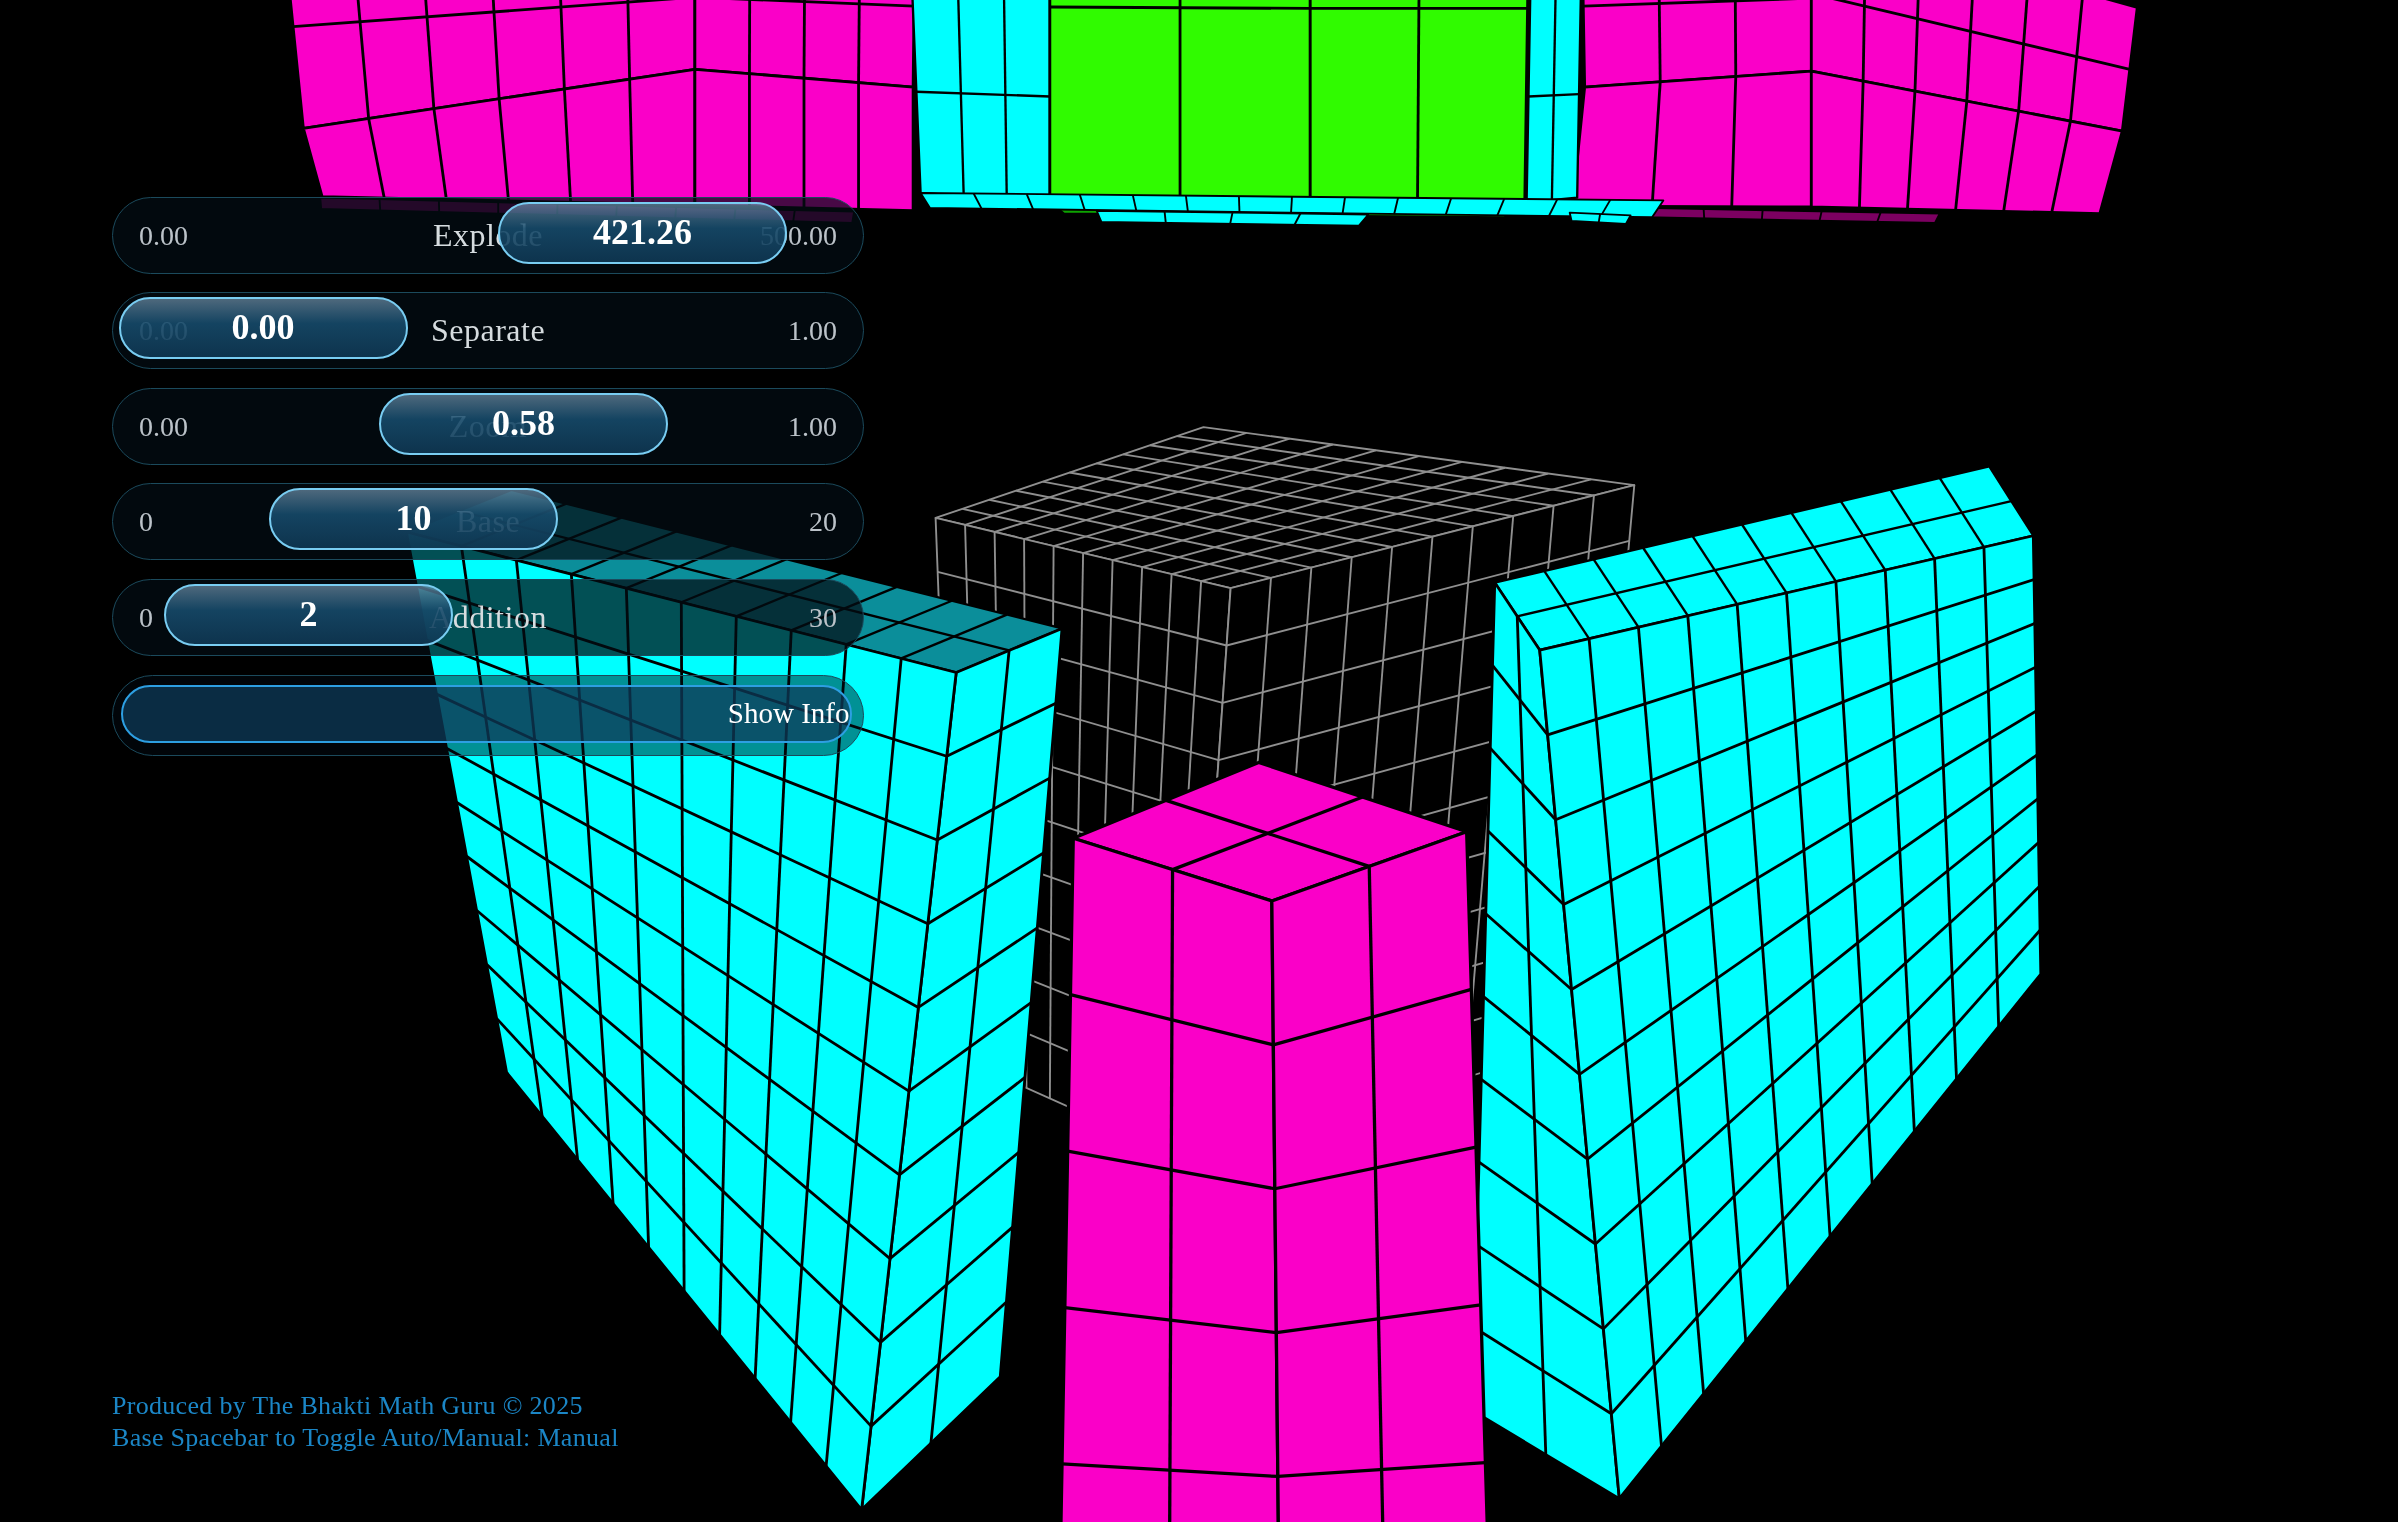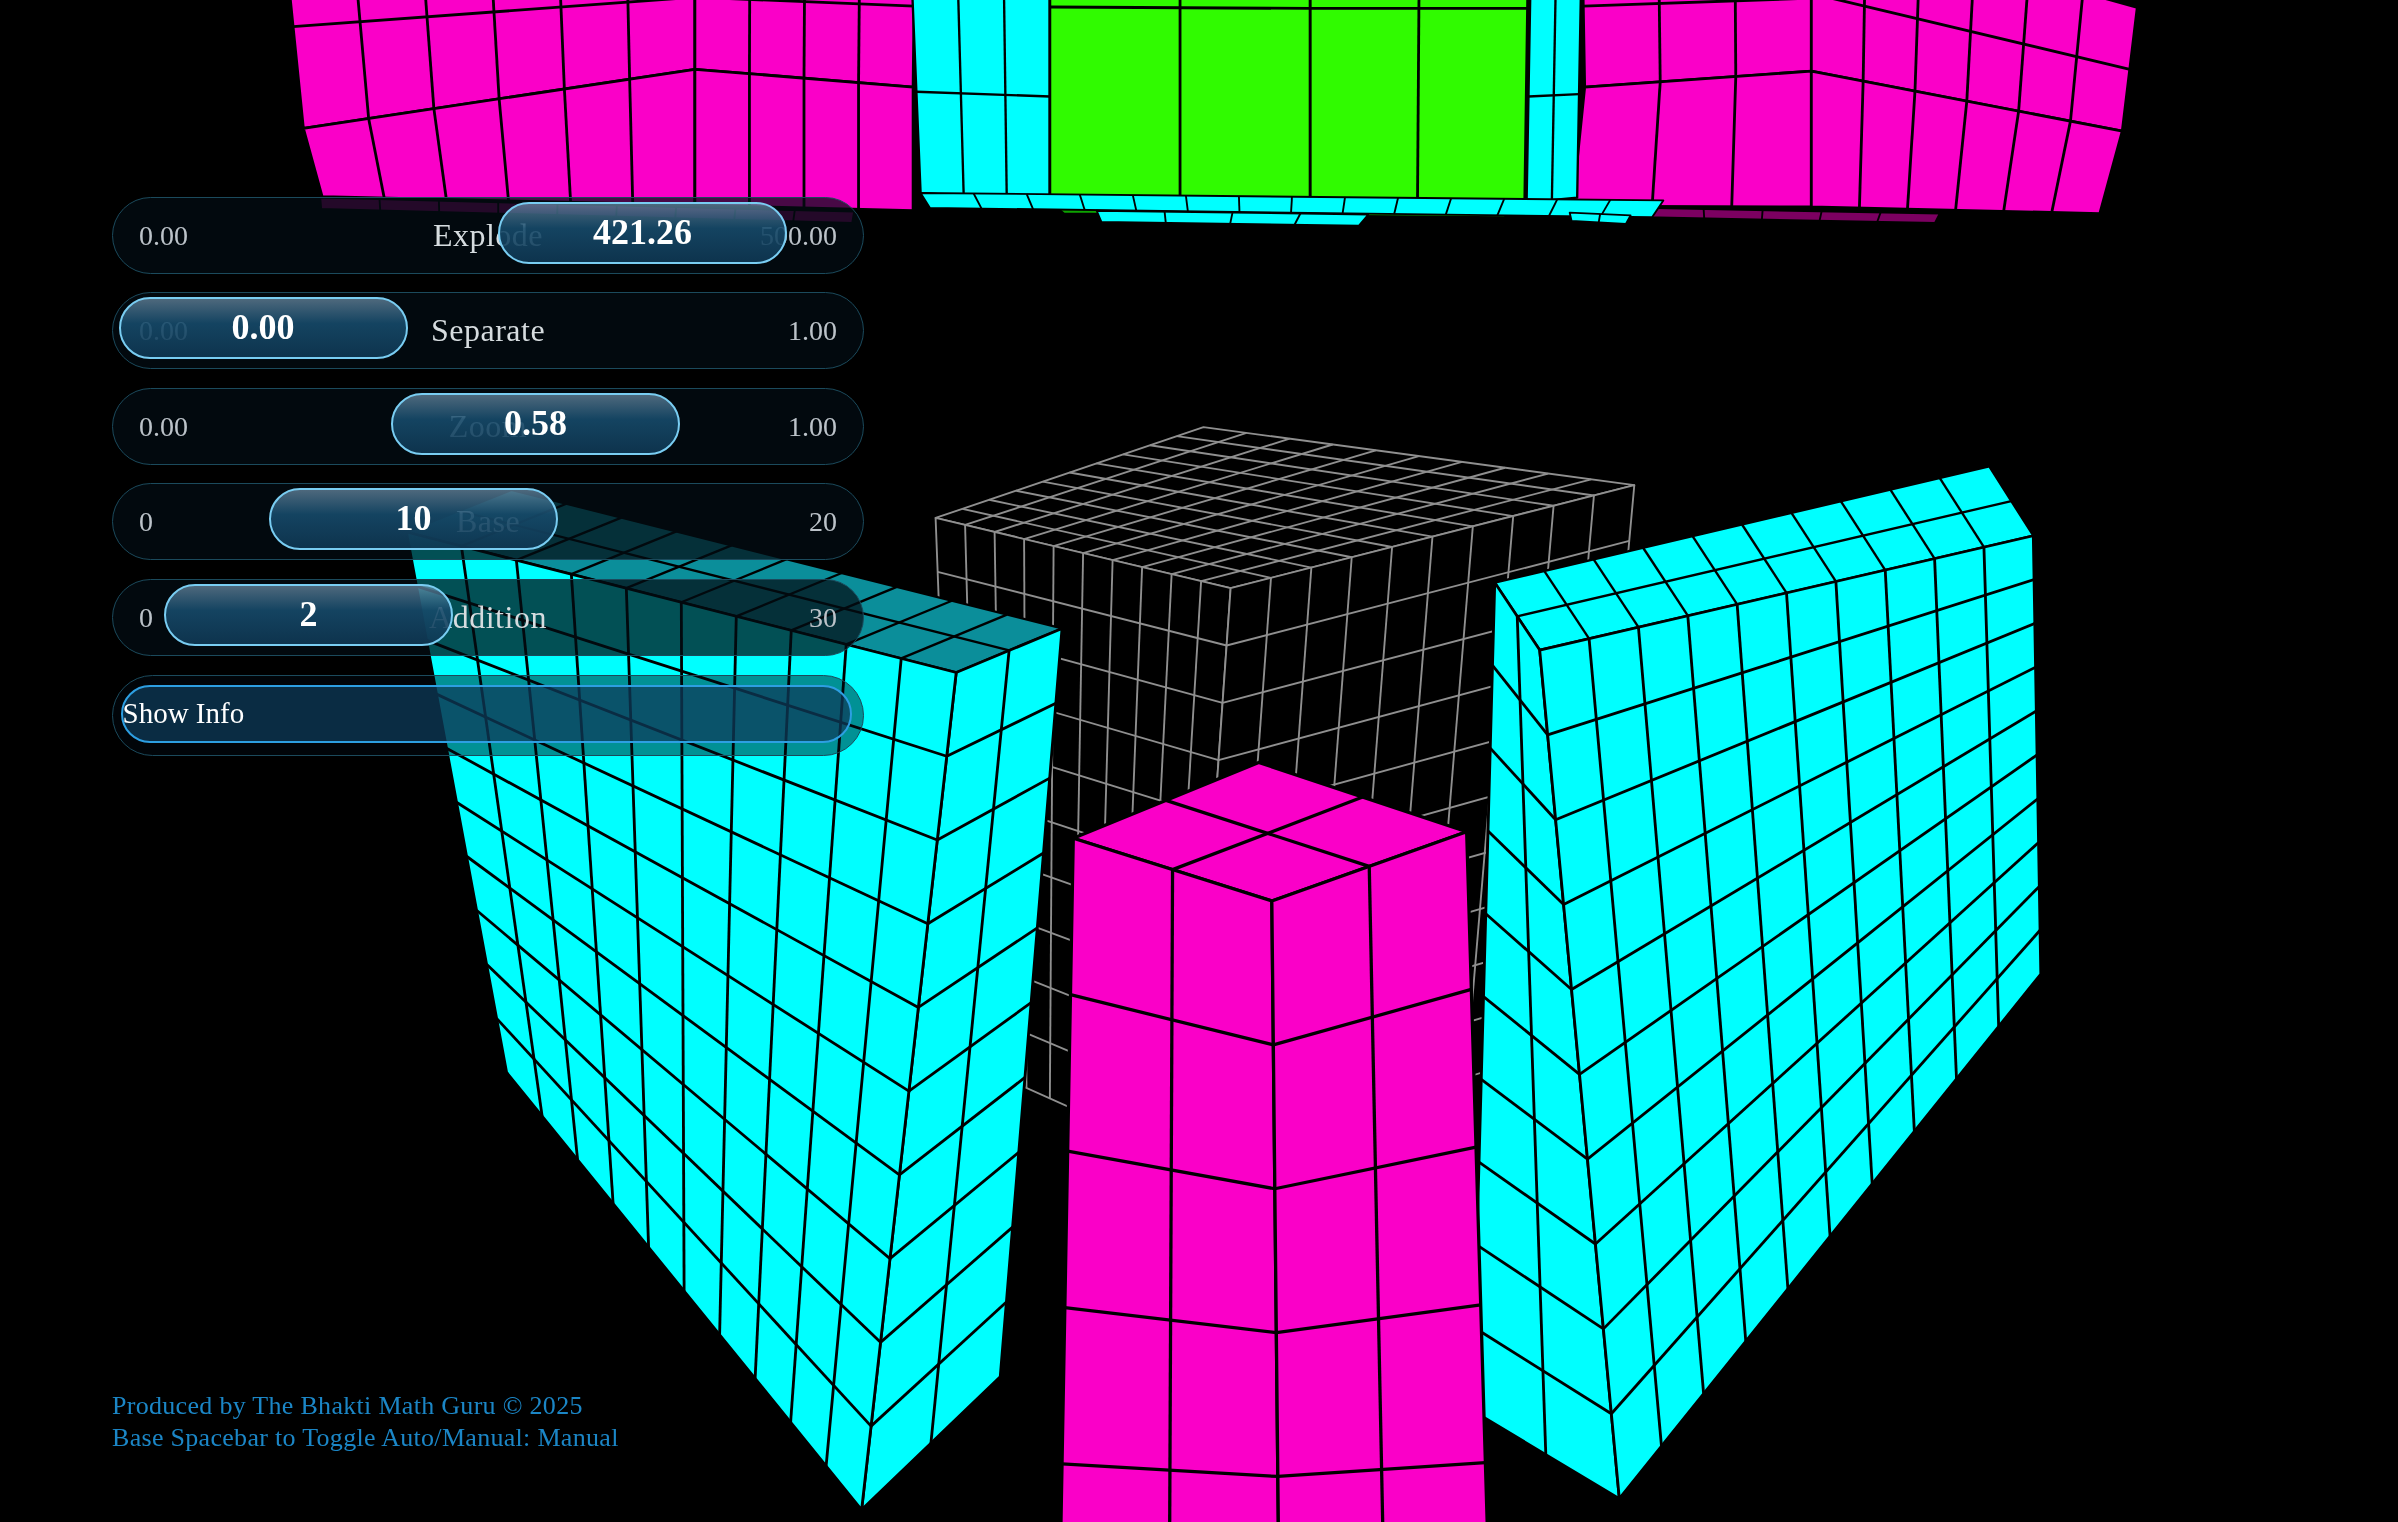--- a/index.html
+++ b/index.html
@@ -20,21 +20,21 @@
   .thumb{position:absolute;top:3.7px;height:62px;width:289px;box-sizing:border-box;
          border:2.8px solid #79cdf2;border-radius:32px;z-index:2;
          background:linear-gradient(180deg, rgba(128,168,198,.60), rgba(22,74,106,.90) 42%, rgba(15,56,84,.90));}
   .thumb .value-label{display:block;width:100%;text-align:center;line-height:56px;
          font-size:36px;font-weight:bold;color:#ffffff;}
 
   .info-track{position:absolute;left:79px;top:675px;width:750px;height:79px;
          border:1.9px solid #1b4a5c;border-radius:41px;background:rgba(3,12,20,.45);pointer-events:auto;}
   .info-button{position:absolute;left:7.5px;top:9.4px;width:731px;height:58px;box-sizing:border-box;
          border:2.8px solid #2d9fe2;border-radius:30px;background:rgba(14,60,90,.72);
-         text-align:left;line-height:52px;font-size:29px;color:#ffffff;cursor:pointer;}
+         text-align:right;line-height:52px;font-size:29px;color:#ffffff;cursor:pointer;}
 
   .footer{position:absolute;left:79px;top:1390px;color:#1b86c6;font-size:26px;line-height:32px;
           letter-spacing:0.3px;}
   .footer div{white-space:pre;}
 </style>
 </head>
 <body>
 
 <div class="stage">
   <svg id="scene" viewBox="0 0 2560 1625" xmlns="http://www.w3.org/2000/svg">
@@ -360,21 +360,21 @@
     <span class="name-label">Separate</span>
     <span class="max-label">1.00</span>
     <div class="thumb" style="left: 5.6px;">
       <span class="value-label">0.00</span>
     </div>
   </div>
         <div class="slider-row" style="top: 388px;">
     <span class="min-label">0.00</span>
     <span class="name-label">Zoom</span>
     <span class="max-label">1.00</span>
-    <div class="thumb" style="left: 278px;">
+    <div class="thumb" style="left: 266px;">
       <span class="value-label">0.58</span>
     </div>
   </div>
         <div class="slider-row" style="top: 483px;">
     <span class="min-label">0</span>
     <span class="name-label">Base</span>
     <span class="max-label">20</span>
     <div class="thumb" style="left: 156px;">
       <span class="value-label">10</span>
     </div>

